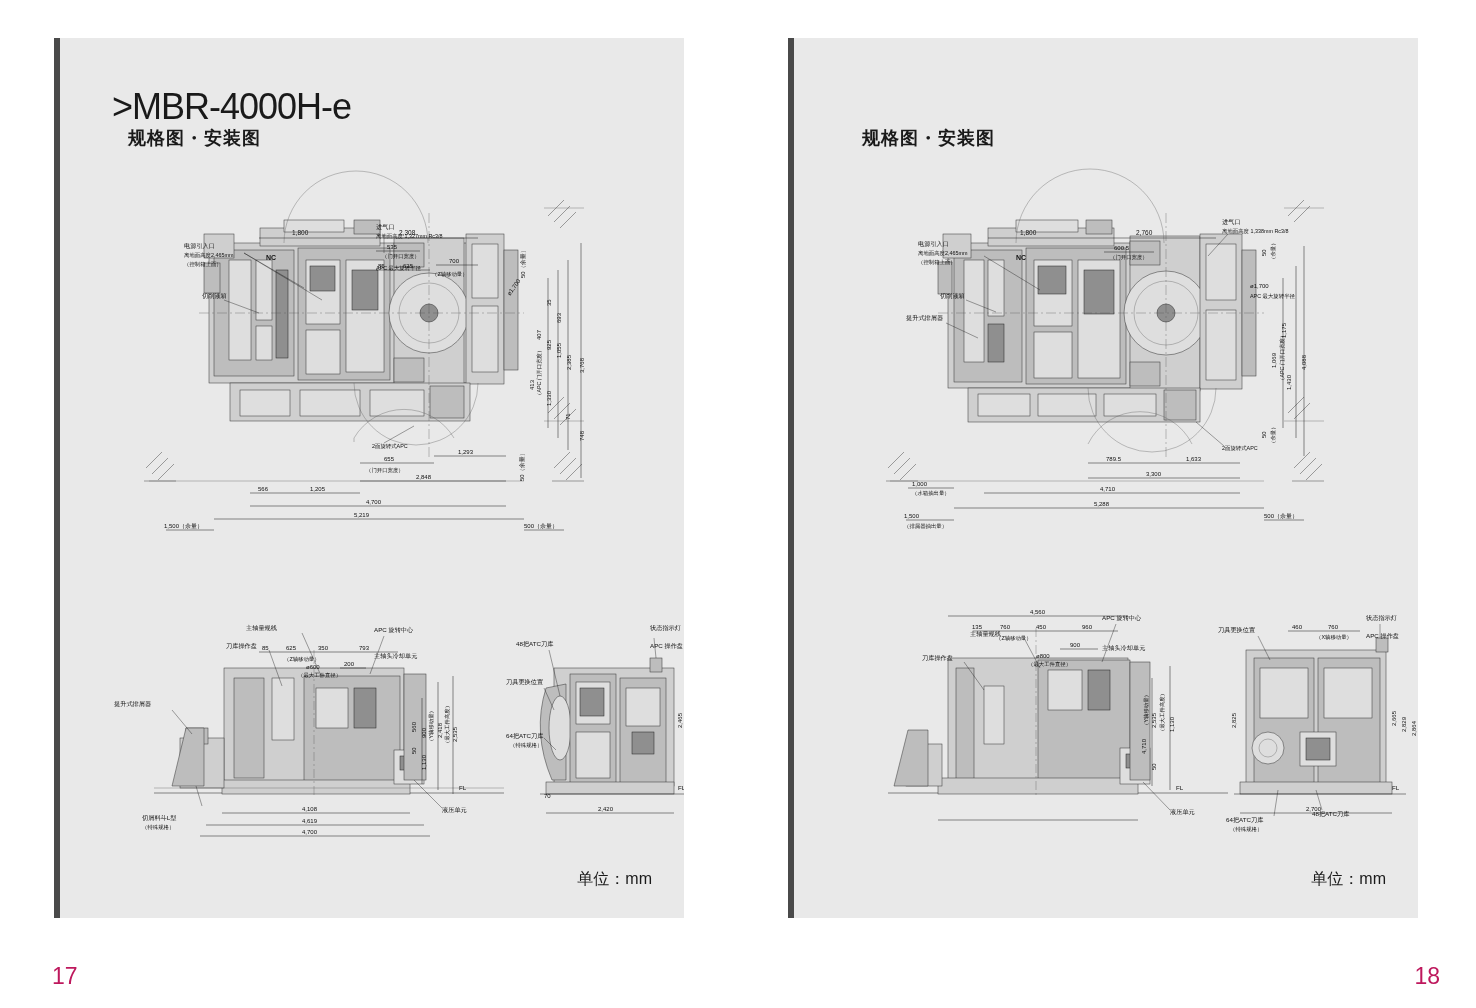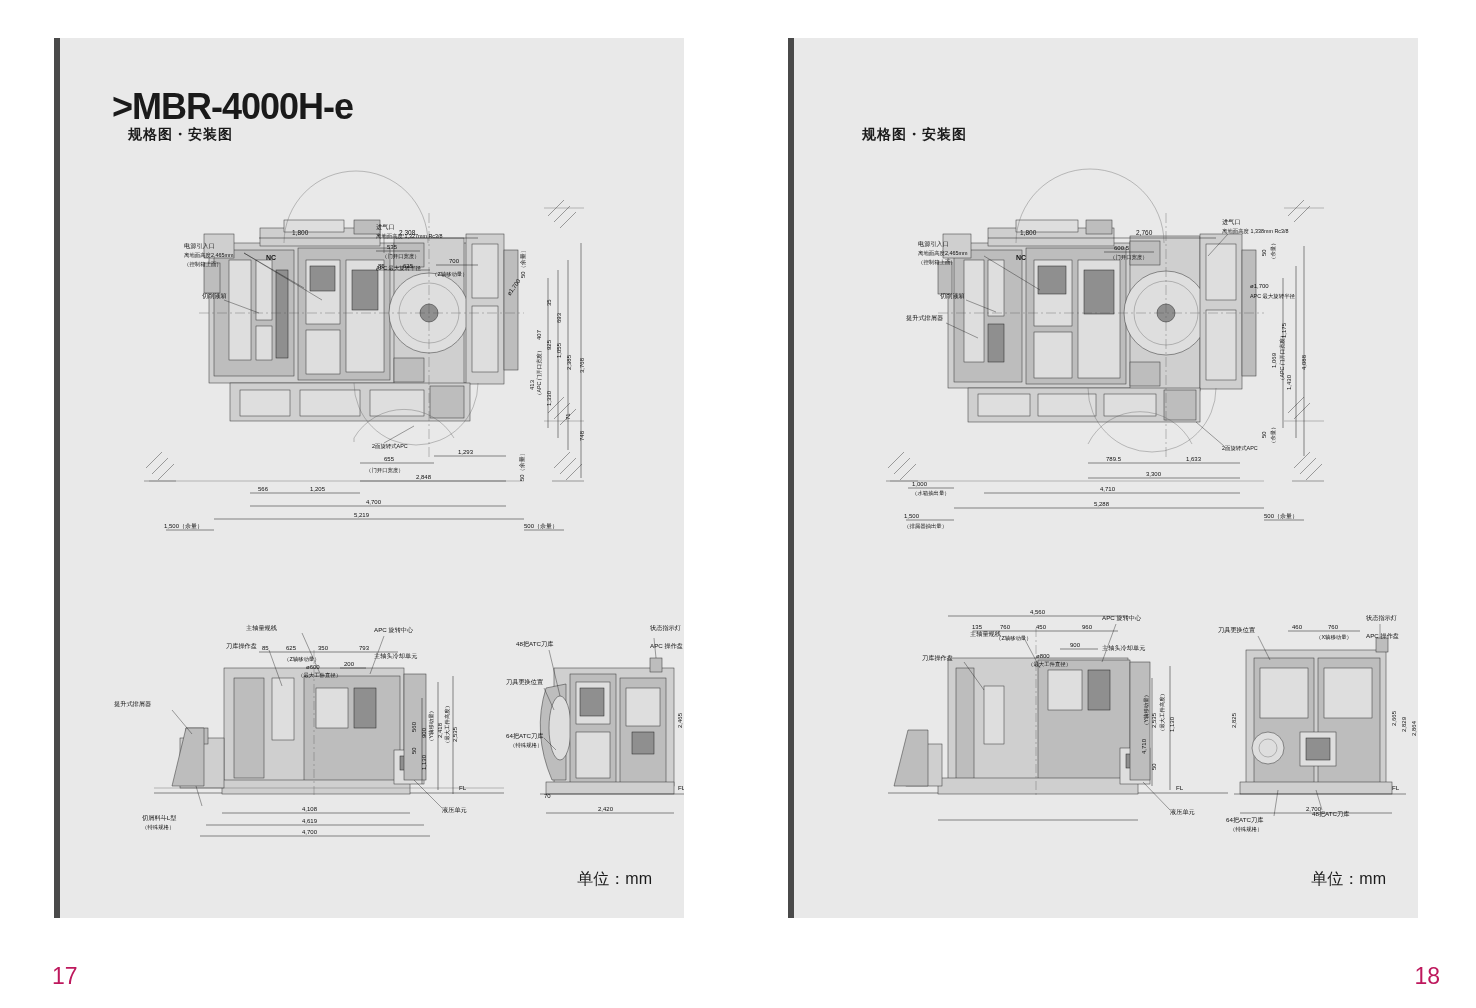--- a/index.html
+++ b/index.html
@@ -19,26 +19,26 @@
     border-left:6px solid #ffffff;
   }
   .page.left{left:48px;}
   .page.right{left:782px;}
   .page-accent{
     position:absolute;left:0;top:0;bottom:0;width:6px;background:#4a4a4a;
   }
   .page-inner{position:absolute;left:0;top:0;right:0;bottom:0;}
   .title{
     position:absolute;left:58px;top:48px;
-    font-size:36px;font-weight:bold;letter-spacing:-1px;color:#1a1a1a;
+    font-size:36px;font-weight:normal;letter-spacing:-1px;color:#1a1a1a;
     white-space:nowrap;
   }
   .subtitle{
     position:absolute;left:74px;top:88px;
-    font-size:14px;color:#1a1a1a;font-weight:bold;
+    font-size:18px;color:#1a1a1a;font-weight:bold;
     letter-spacing:1px;
   }
   .unit-note{
     position:absolute;right:32px;bottom:28px;
     font-size:16px;color:#1a1a1a;
   }
   .pagenum{
     position:absolute;bottom:18px;font-size:23px;color:#be185d;
   }
   .pagenum.left{left:52px;}

